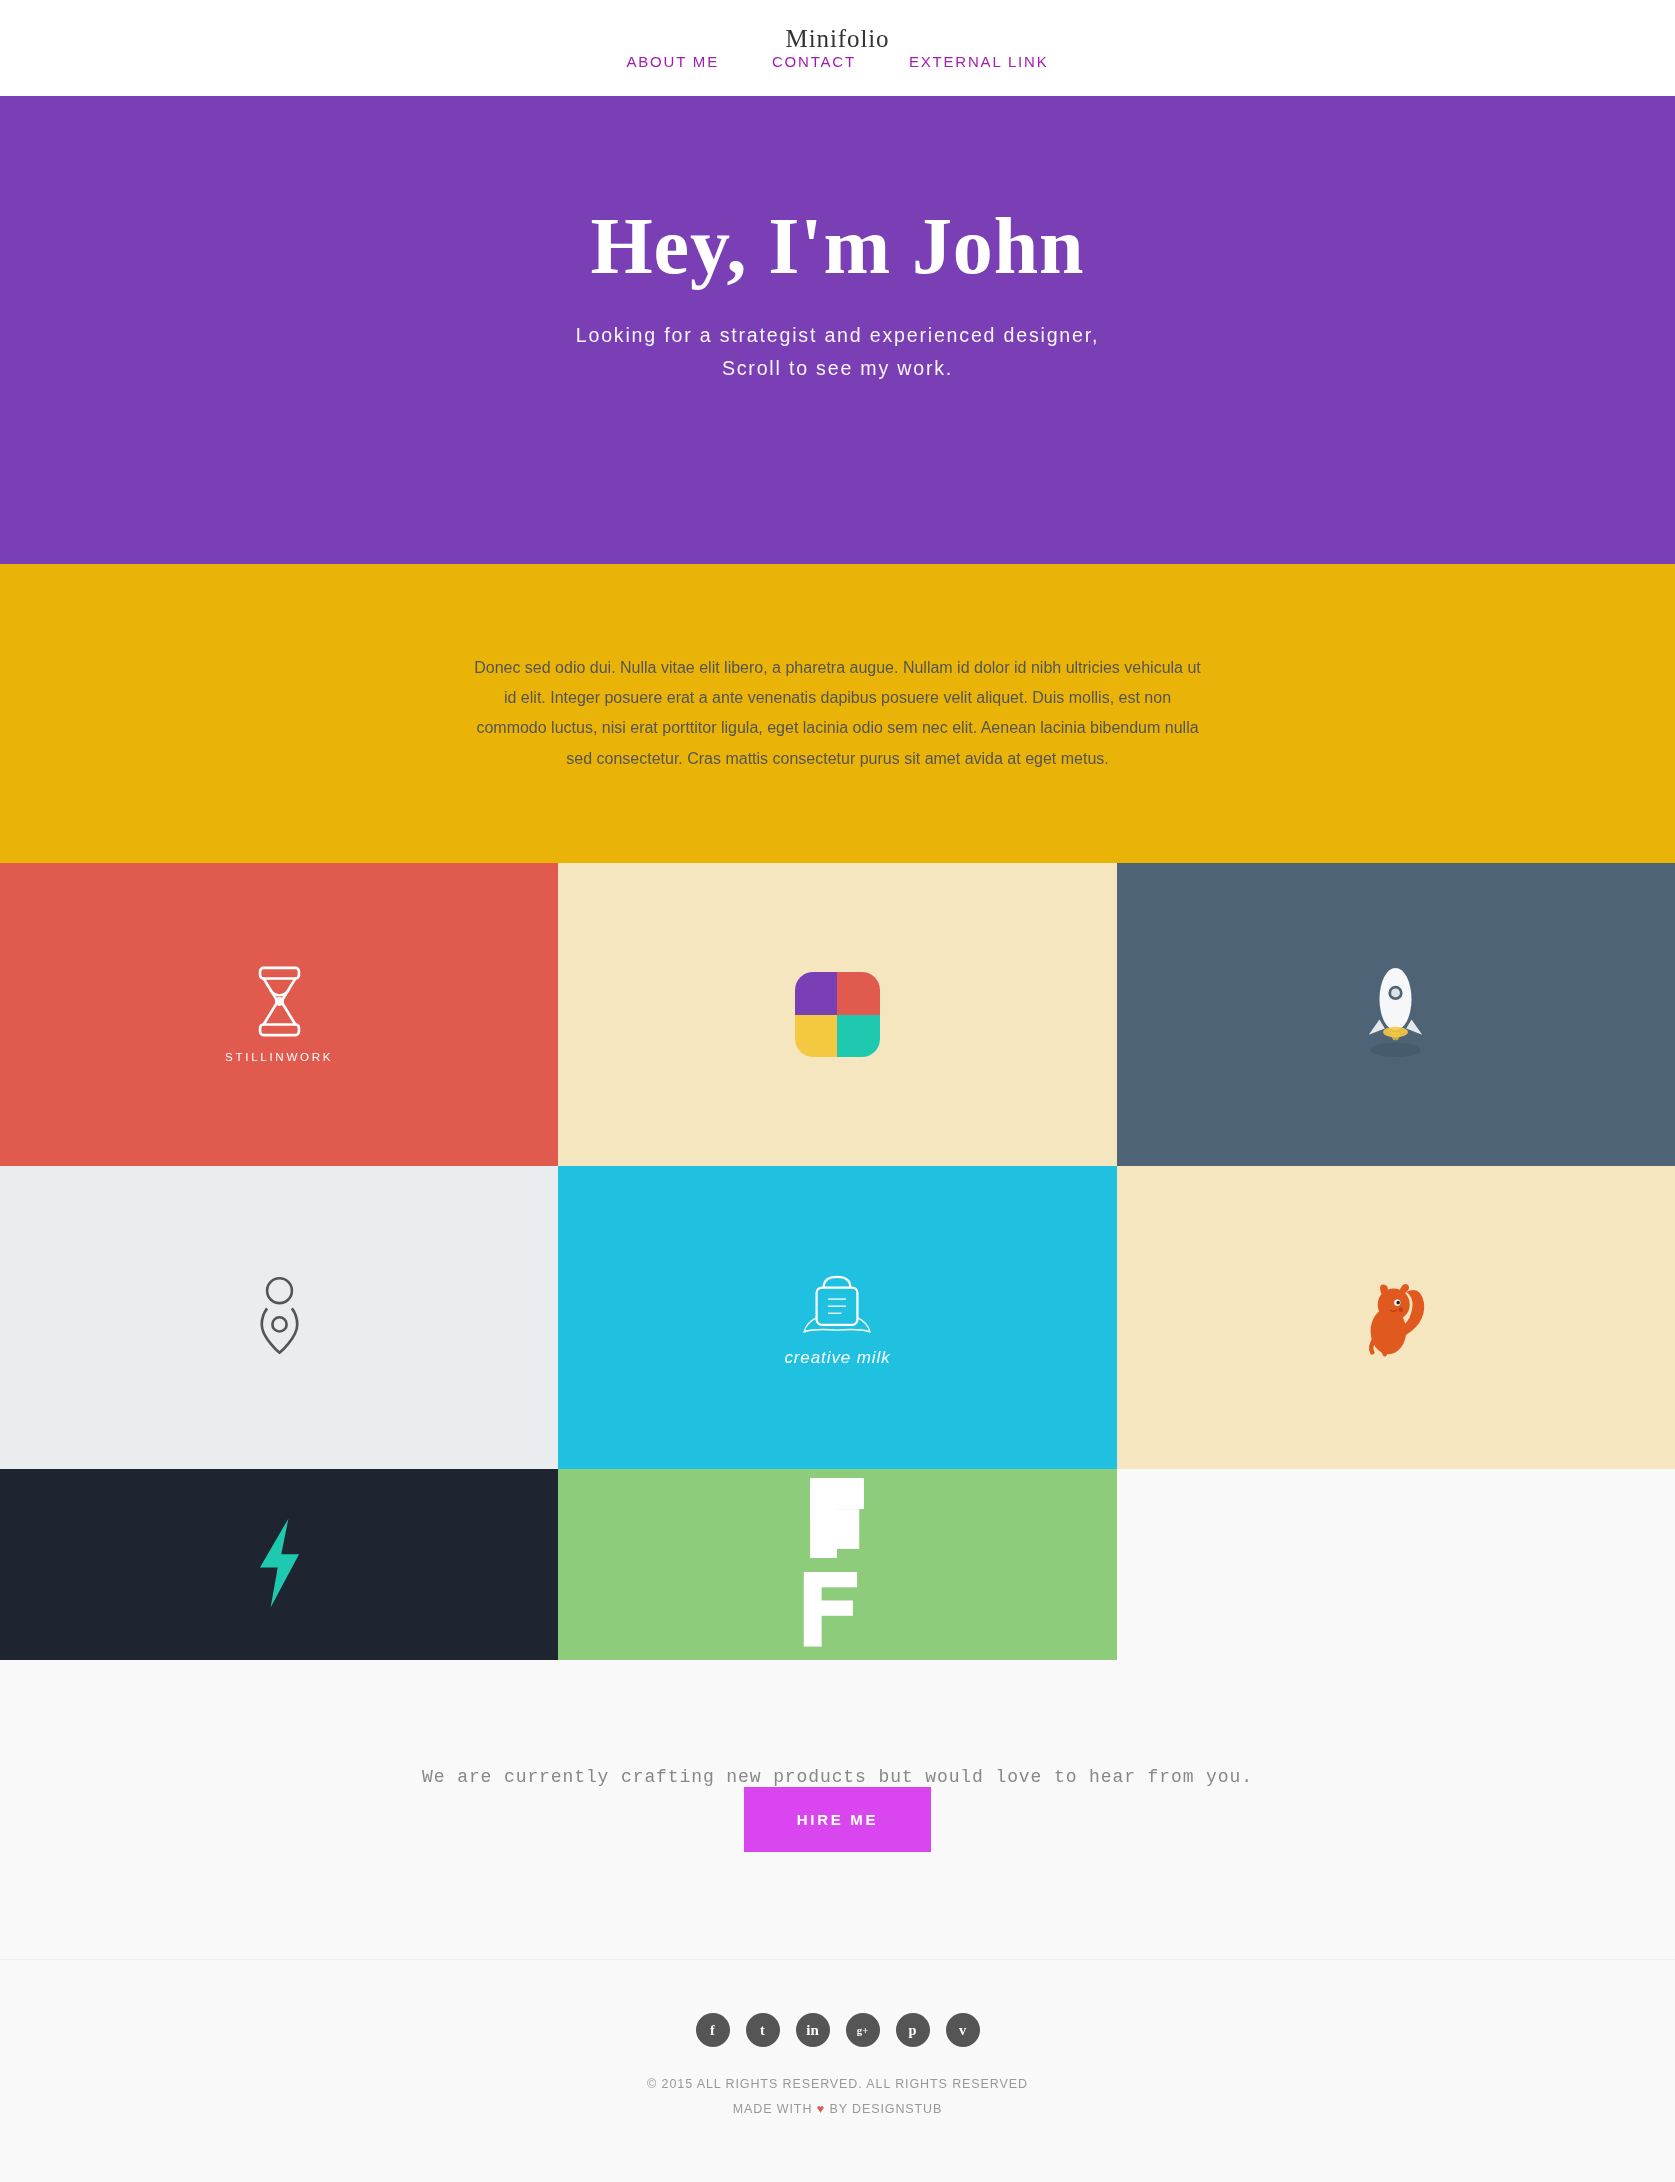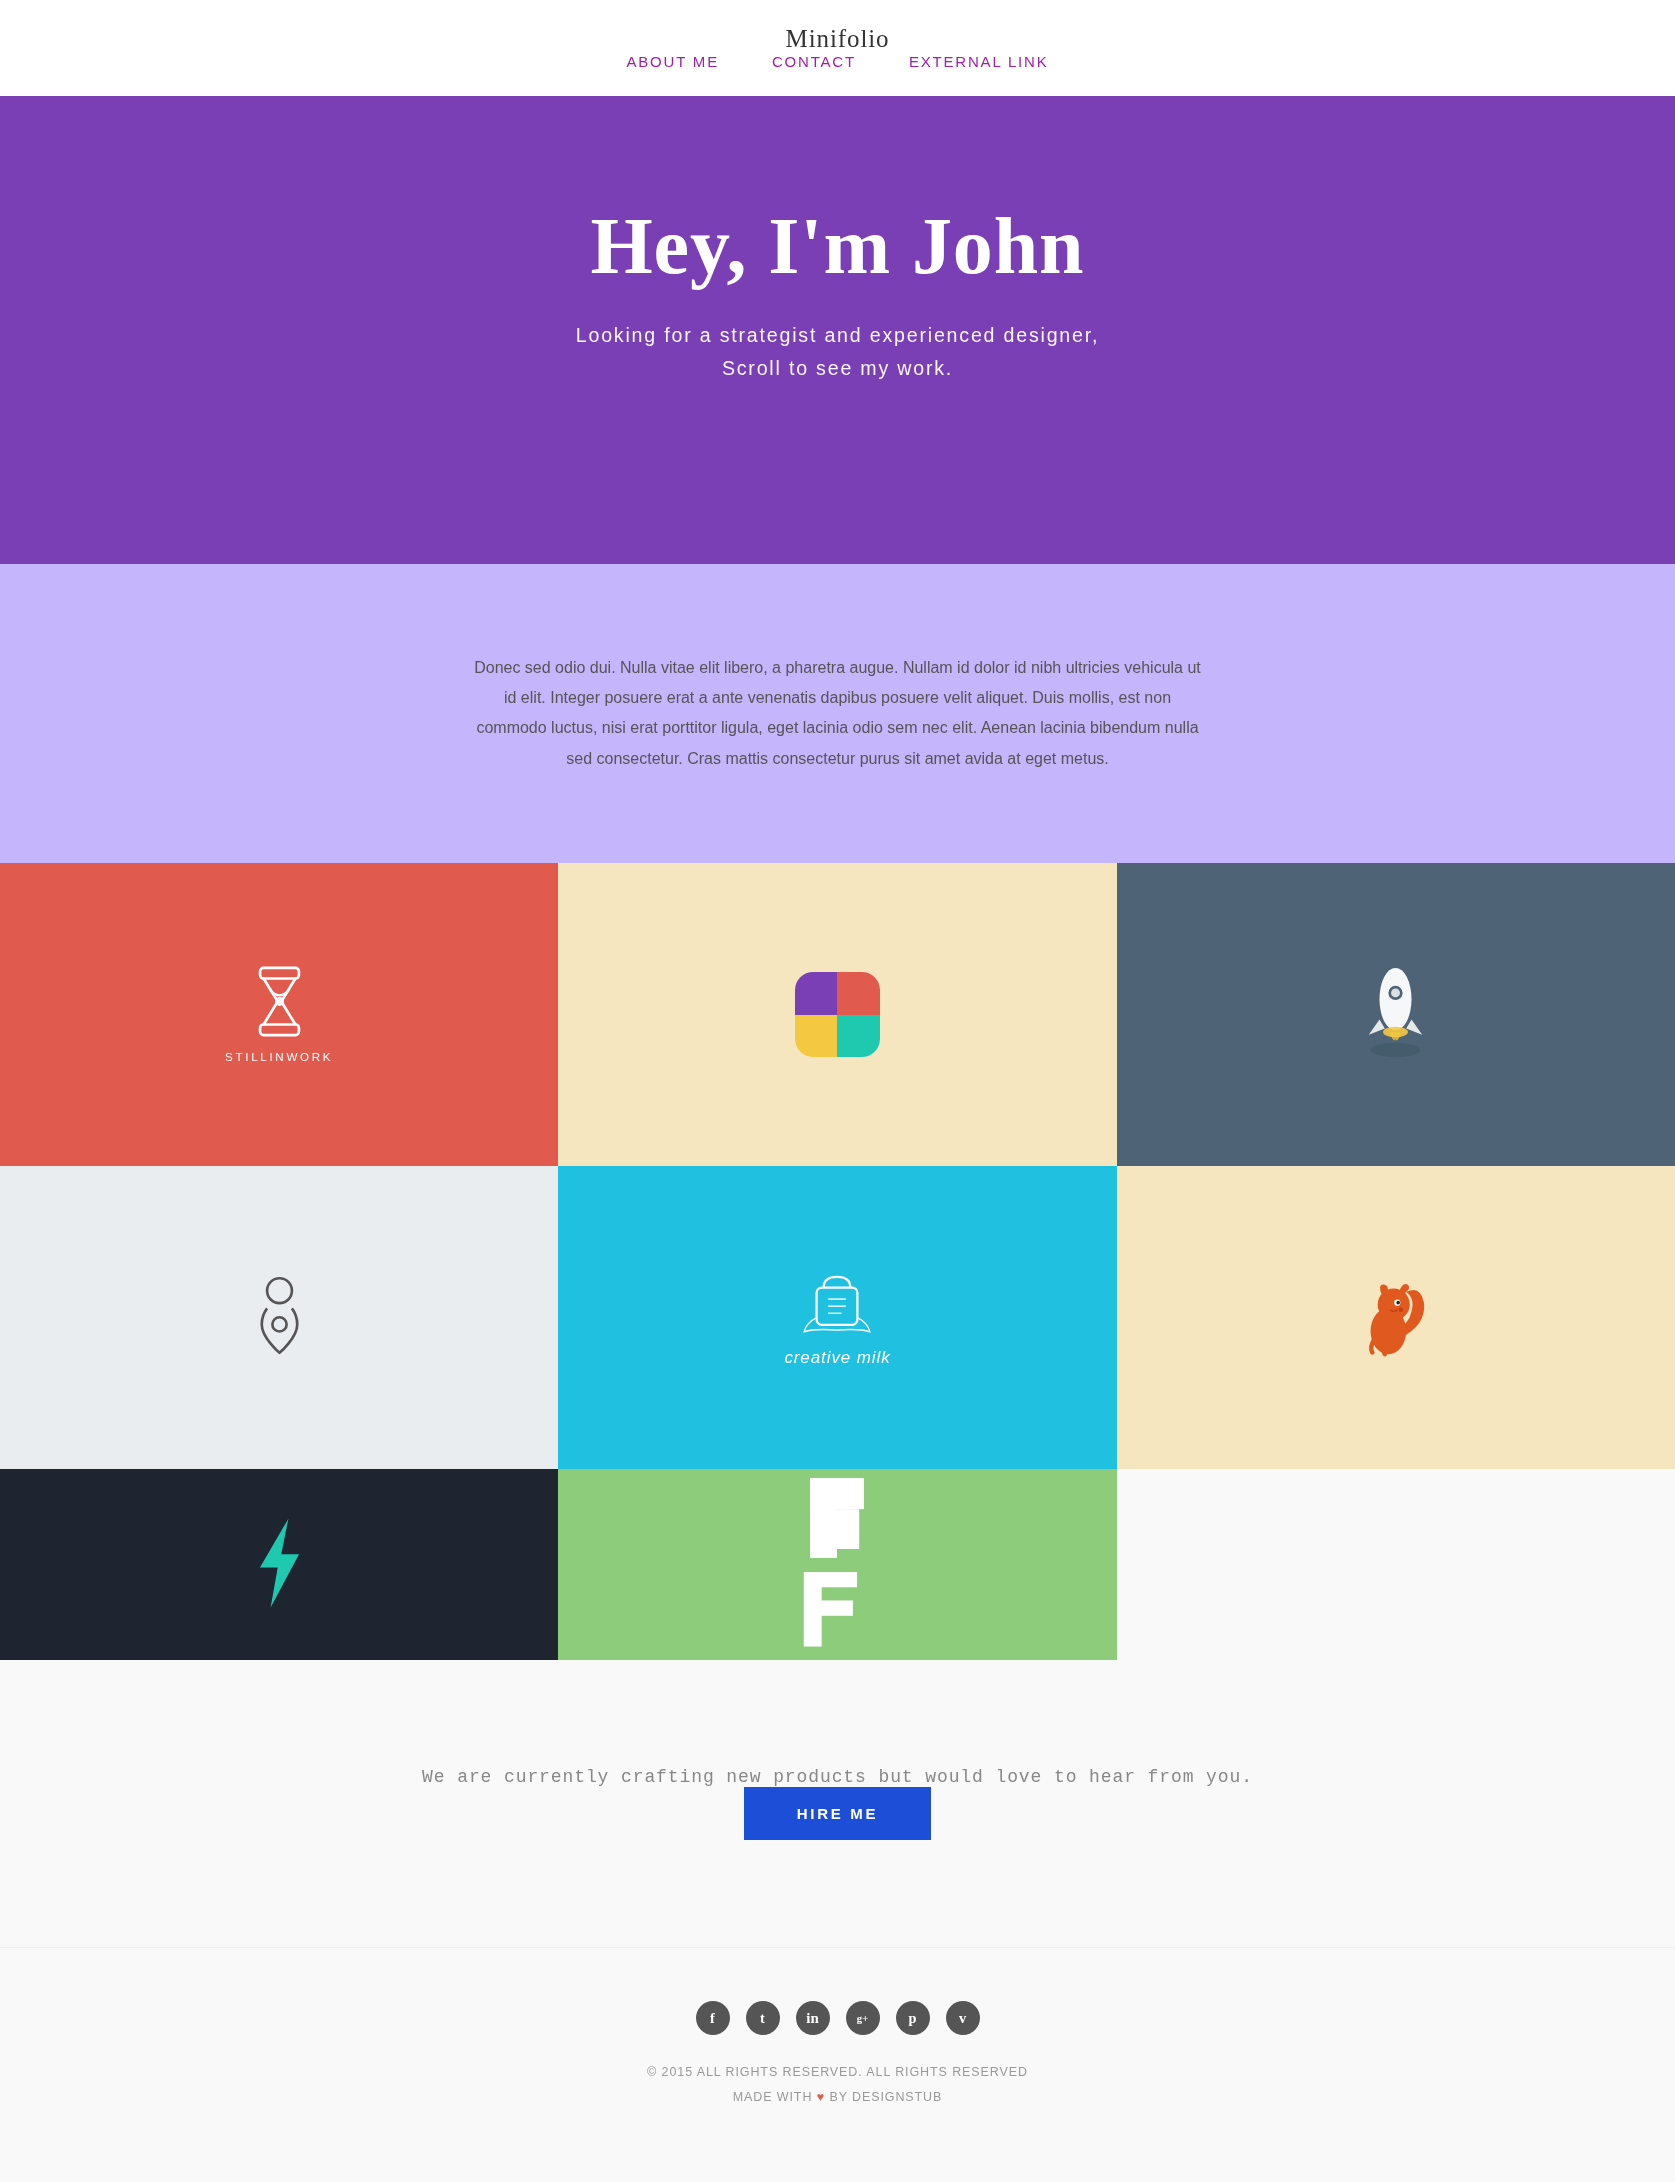--- a/index.html
+++ b/index.html
@@ -53,21 +53,21 @@
     .hero p {
       font-family: Arial, sans-serif;
       font-size: 19.6px;
       letter-spacing: 1.8px;
       line-height: 1.7;
       opacity: 0.95;
     }
 
     
     .about-section {
-      background: #c4b5fd;
+      background: #eab308;
       padding: 89px 374px;
       text-align: center;
     }
     .about-section p {
       font-family: Arial, sans-serif;
       font-size: 16px;
       line-height: 1.9;
       color: #555;
       max-width: 731px;
       margin: 0 auto;
@@ -143,24 +143,24 @@
       color: #333;
       margin-bottom: 18px;
     }
     .hire-section p {
       font-family: Liberation Mono, monospace;
       font-size: 18px;
       color: #888;
       letter-spacing: 0.9px;
     }
     .hire-btn {
-      background: #1d4ed8;
+      background: #d946ef;
       color: white;
       border: none;
-      padding: 18px 53px;
+      padding: 24px 53px;
       font-family: Arial, sans-serif;
       font-size: 15px;
       letter-spacing: 2.7px;
       cursor: pointer;
       font-weight: bold;
     }
 
     
     .footer {
       background: #f9f9f9;

